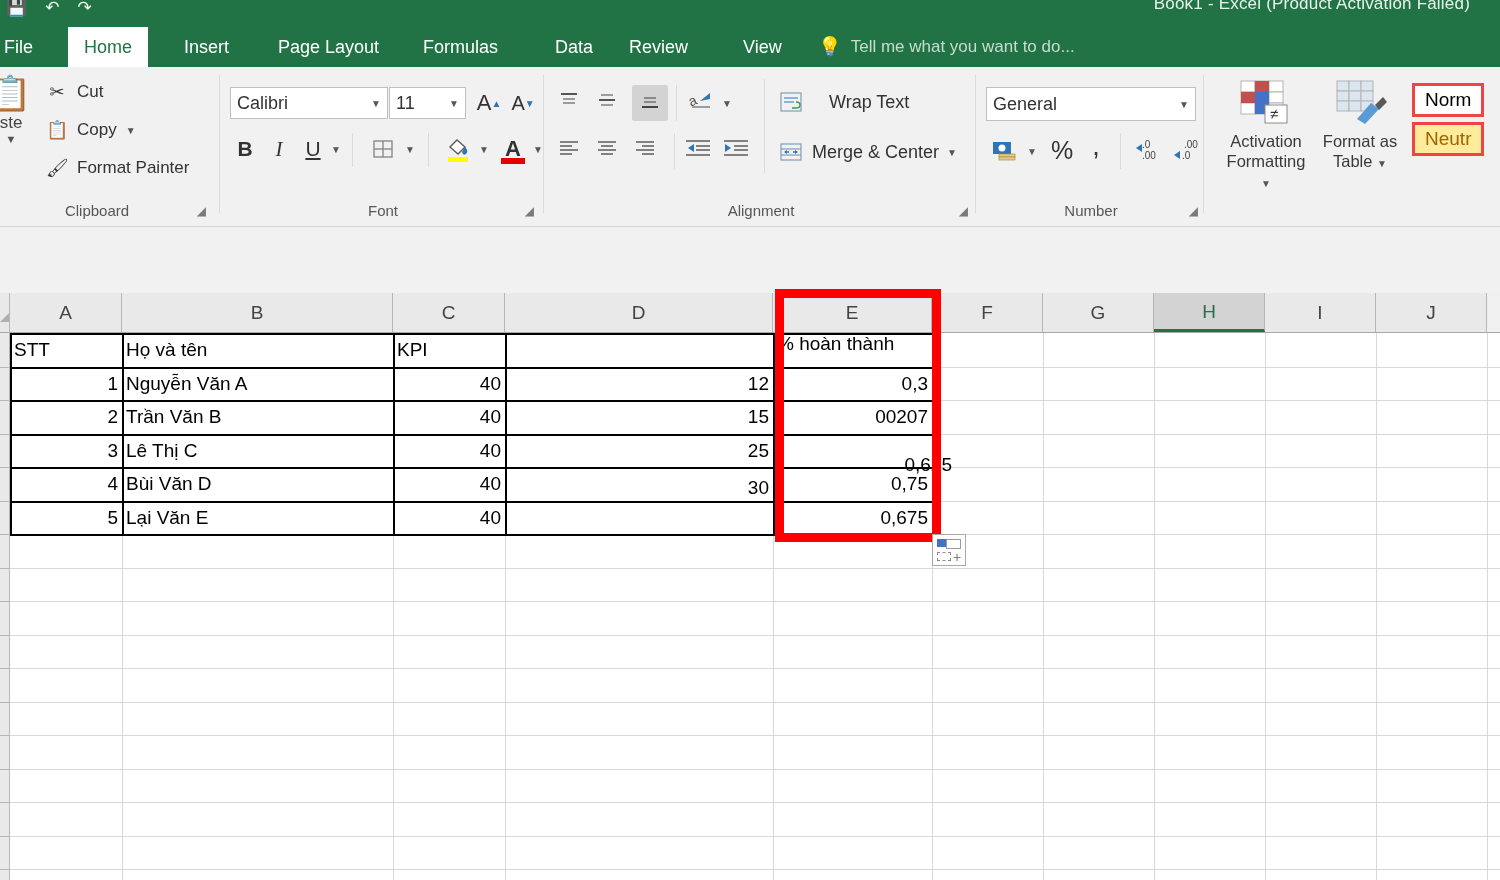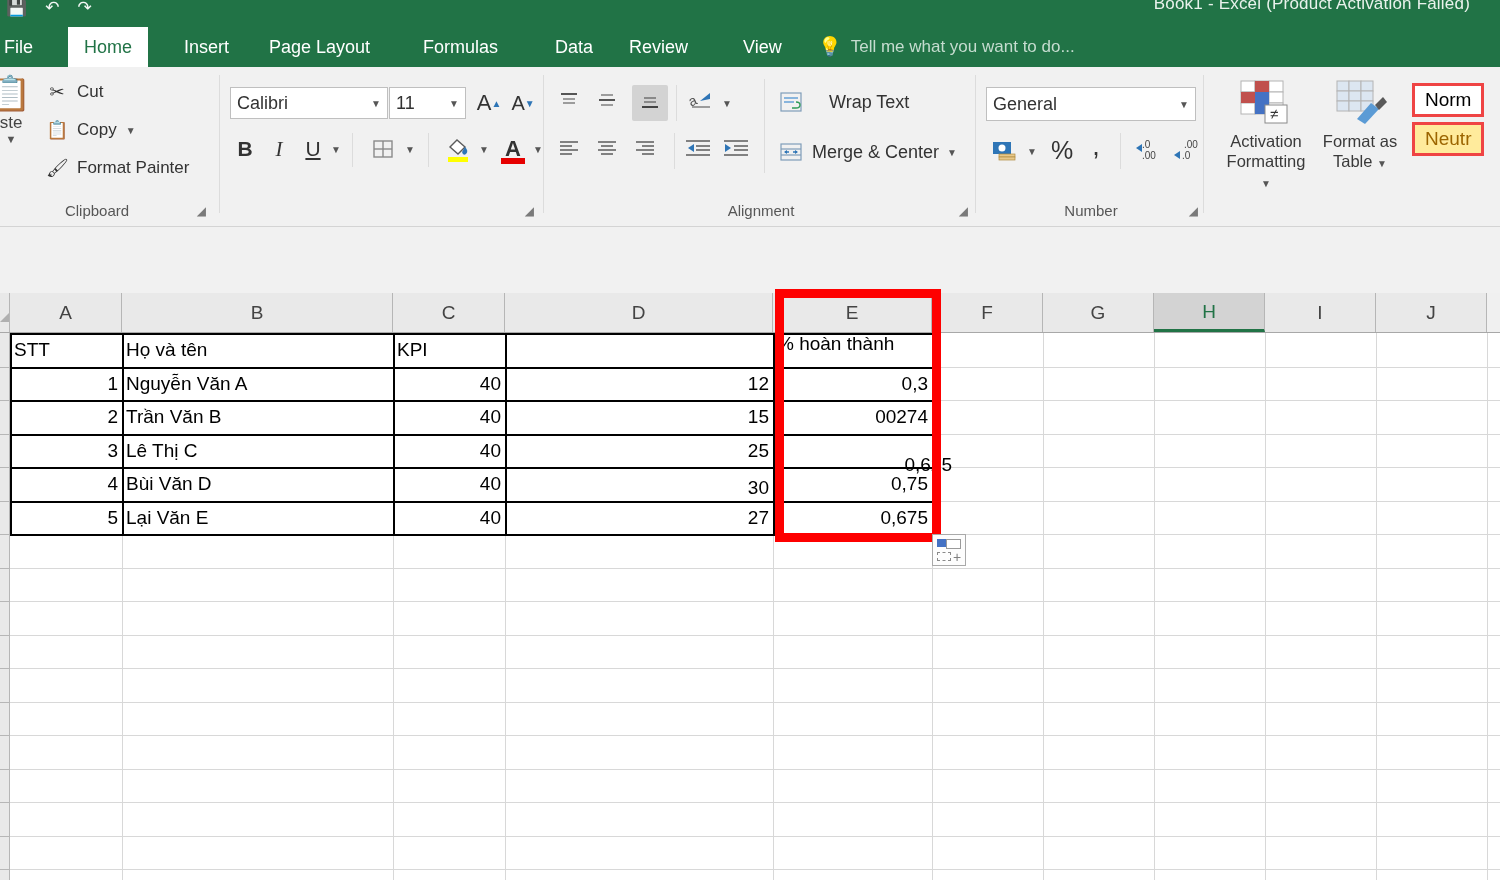--- a/index.html
+++ b/index.html
@@ -175,21 +175,21 @@
     <span class="qat-ico">↶</span>
     <span class="qat-ico">↷</span>
   </div>
   <div id="win-title">Book1 - Excel (Product Activation Failed)</div>
 </div>
 
 <div id="tabs-row">
   <div class="tab" style="left:-12px">File</div>
   <div class="tab active" style="left:68px">Home</div>
   <div class="tab" style="left:168px">Insert</div>
-  <div class="tab" style="left:253px">Page Layout</div>
+  <div class="tab" style="left:262px">Page Layout</div>
   <div class="tab" style="left:407px">Formulas</div>
   <div class="tab" style="left:539px">Data</div>
   <div class="tab" style="left:613px">Review</div>
   <div class="tab" style="left:727px">View</div>
   <div id="tellme" style="left:818px">
     <span class="bulb">💡</span>
     <span>Tell me what you want to do...</span>
   </div>
 </div>
 
@@ -260,20 +260,21 @@
         <span class="mini-caret">▼</span>
       </div>
     <div class="fbtn" style="left:274px; top:64px; width:34px; height:36px;">
       <div style="font-size:22px;font-weight:bold;line-height:20px;color:#333;">A</div>
       <div style="position:absolute;left:5px;bottom:3px;width:24px;height:6px;background:#e60000;"></div>
     </div>
     <div class="fbtn" style="left:308px; top:72px; width:16px; height:20px;">
         <span class="mini-caret">▼</span>
       </div>
 
+    <div class="grp-label">Font</div>
     <div class="grp-launch" style="right:10px">◢</div>
   </div>
   <div class="grp-sep" style="left:543px"></div>
 
   <div class="grp" id="g-align">
     <div class="abtn" style="left:10px; top:20px; width:32px; height:32px;">
       <svg width="26" height="26" viewBox="0 0 26 26">
           <line x1="5" y1="7" x2="21" y2="7" stroke="#555" stroke-width="2"></line>
           <line x1="7" y1="12" x2="19" y2="12" stroke="#888" stroke-width="1.6"></line>
           <line x1="7" y1="16" x2="19" y2="16" stroke="#888" stroke-width="1.6"></line>
@@ -541,35 +542,34 @@
       <div class="cell l" style="left: 763px; width: 159px; top: 0px; height: 22px;">% hoàn thành</div>
       <div class="cell r" style="left: 0px; width: 112px; top: 34px; height: 34px;">1</div>
       <div class="cell l" style="left: 112px; width: 271px; top: 34px; height: 34px;">Nguyễn Văn A</div>
       <div class="cell r" style="left: 383px; width: 112px; top: 34px; height: 34px;">40</div>
       <div class="cell r" style="left: 495px; width: 268px; top: 34px; height: 34px;">12</div>
       <div class="cell r" style="left: 763px; width: 159px; top: 34px; height: 34px;">0,3</div>
       <div class="cell r" style="left: 0px; width: 112px; top: 67px; height: 34px;">2</div>
       <div class="cell l" style="left: 112px; width: 271px; top: 67px; height: 34px;">Trần Văn B</div>
       <div class="cell r" style="left: 383px; width: 112px; top: 67px; height: 34px;">40</div>
       <div class="cell r" style="left: 495px; width: 268px; top: 67px; height: 34px;">15</div>
-      <div class="cell r" style="left: 763px; width: 159px; top: 67px; height: 34px;">00274</div>
+      <div class="cell r" style="left: 763px; width: 159px; top: 67px; height: 34px;">00207</div>
       <div class="cell r" style="left: 0px; width: 112px; top: 101px; height: 34px;">3</div>
       <div class="cell l" style="left: 112px; width: 271px; top: 101px; height: 34px;">Lê Thị C</div>
       <div class="cell r" style="left: 383px; width: 112px; top: 101px; height: 34px;">40</div>
       <div class="cell r" style="left: 495px; width: 268px; top: 101px; height: 34px;">25</div>
       <div class="cell r" style="left: 763px; width: 183px; top: 115px; height: 34px;">0,625</div>
       <div class="cell r" style="left: 0px; width: 112px; top: 134px; height: 34px;">4</div>
       <div class="cell l" style="left: 112px; width: 271px; top: 134px; height: 34px;">Bùi Văn D</div>
       <div class="cell r" style="left: 383px; width: 112px; top: 134px; height: 34px;">40</div>
       <div class="cell r" style="left: 495px; width: 268px; top: 134px; height: 42px;">30</div>
       <div class="cell r" style="left: 763px; width: 159px; top: 134px; height: 34px;">0,75</div>
       <div class="cell r" style="left: 0px; width: 112px; top: 168px; height: 34px;">5</div>
       <div class="cell l" style="left: 112px; width: 271px; top: 168px; height: 34px;">Lại Văn E</div>
       <div class="cell r" style="left: 383px; width: 112px; top: 168px; height: 34px;">40</div>
-      <div class="cell r" style="left: 495px; width: 268px; top: 168px; height: 34px;">27</div>
       <div class="cell r" style="left: 763px; width: 159px; top: 168px; height: 34px;">0,675</div>
       <div class="bline" style="left: 0px; top: 0px; width: 922px; height: 2px;"></div>
       <div class="bline" style="left: 0px; top: 34px; width: 922px; height: 2px;"></div>
       <div class="bline" style="left: 0px; top: 67px; width: 922px; height: 2px;"></div>
       <div class="bline" style="left: 0px; top: 101px; width: 922px; height: 2px;"></div>
       <div class="bline" style="left: 0px; top: 134px; width: 922px; height: 2px;"></div>
       <div class="bline" style="left: 0px; top: 168px; width: 922px; height: 2px;"></div>
       <div class="bline" style="left: 0px; top: 201px; width: 922px; height: 2px;"></div>
       <div class="bline" style="left: 0px; top: 0px; width: 2px; height: 201px;"></div>
       <div class="bline" style="left: 112px; top: 0px; width: 2px; height: 201px;"></div>

